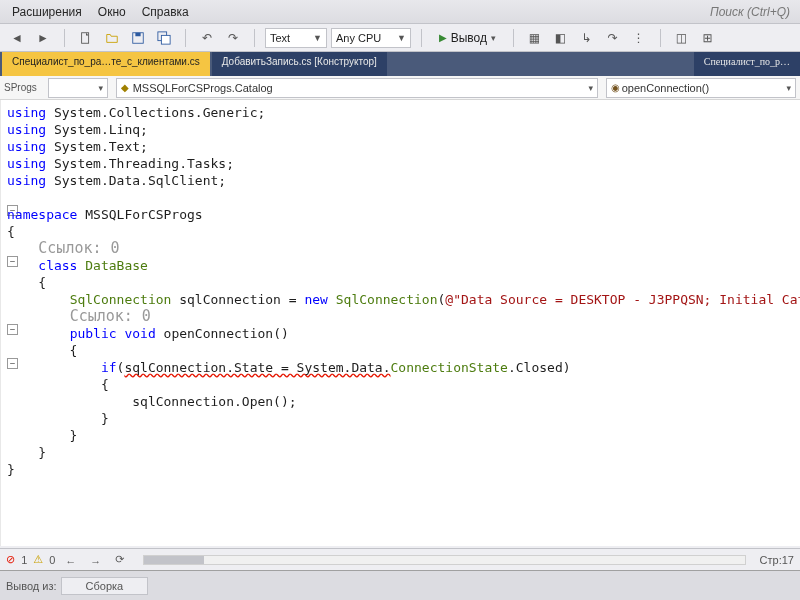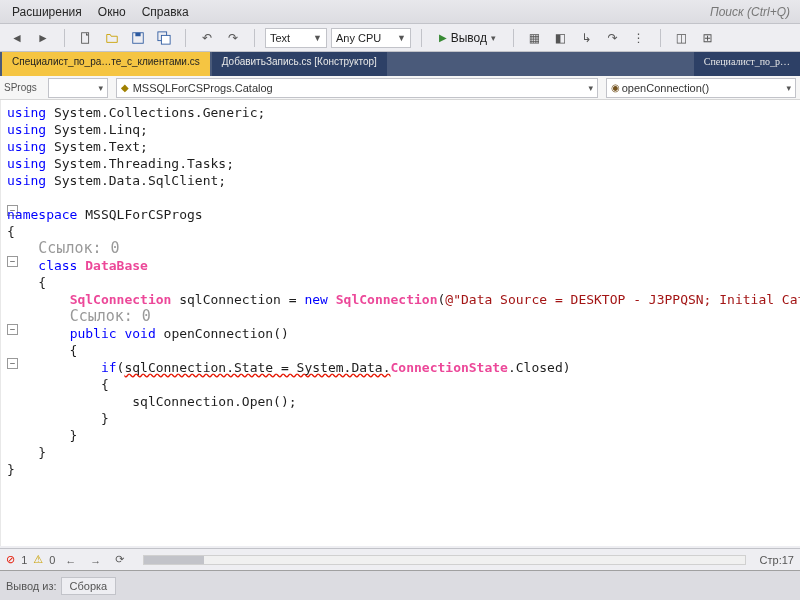--- a/index.html
+++ b/index.html
@@ -34,38 +34,38 @@
   .navbox .caret { margin-left:auto; font-size:9px; color:#555; }
   .navbox .meth { color:#74531f; margin-right:2px; }
   .sidelabel { width:44px; font-size:10px; color:#555; padding-left:4px; }
 
   
   .editor { background:#fff; height:446px; display:flex; font-family:Consolas,monospace; font-size:13px; overflow:hidden; }
   .gutter { width:26px; background:#fff; border-right:1px solid #e8e8e8; position:relative; }
   .collapse { position:absolute; left:7px; width:11px; height:11px; border:1px solid #999; background:#fff; font-size:9px; line-height:9px; text-align:center; color:#555; }
   .code { flex:1; padding:4px 0 0 6px; white-space:pre; color:#1e1e1e; line-height:17px; position:relative; }
   .kw { color:#0000ff; }
-  .type { color:#ec4899;font-weight:bold; }
+  .type { color:#4d7c0f; }
   .str { color:#a31515; }
   .ref { color:#999; font-size:15px; }
   .err { text-decoration: underline wavy #e51400; text-decoration-skip-ink:none; }
   .code .line { min-height:17px; }
 
   
   .statusbar { position:absolute; bottom:30px; left:0; right:0; height:22px; background:#eeeef2; border-top:1px solid #c2c3c9; display:flex; align-items:center; padding:0 6px; font-size:11px; color:#555; gap:6px; }
   .statusbar .err-ic { color:#e51400; }
   .statusbar .warn-ic { color:#c9a000; }
   .statusbar .nav { padding:0 4px; }
   .hscroll { height:10px; flex:1; background:#f0f0f0; border:1px solid #d0d0d0; margin:0 8px; position:relative; }
   .hscroll .thumb { position:absolute; left:0; top:0; bottom:0; width:60px; background:#c2c3c9; }
 
   
   .bottombar { position:absolute; bottom:0; left:0; right:0; height:30px; background:#dcdce1; border-top:1px solid #a0a0a0; display:flex; align-items:center; padding:0 6px; font-size:11px; color:#555; }
   .bottombar .label { margin-right:4px; }
-  .bottombar .tab { padding:2px 8px; border:1px solid #c2c3c9; background:#eeeef2; margin-right:2px; }
+  .bottombar .tab { padding:2px 24px; border:1px solid #c2c3c9; background:#eeeef2; margin-right:2px; }
 
   .icon-svg { width:14px; height:14px; }
 </style>
 </head>
 <body>
 
 <div class="menubar">
   <span class="mitem">Расширения</span>
   <span class="mitem">Окно</span>
   <span class="mitem">Справка</span>

